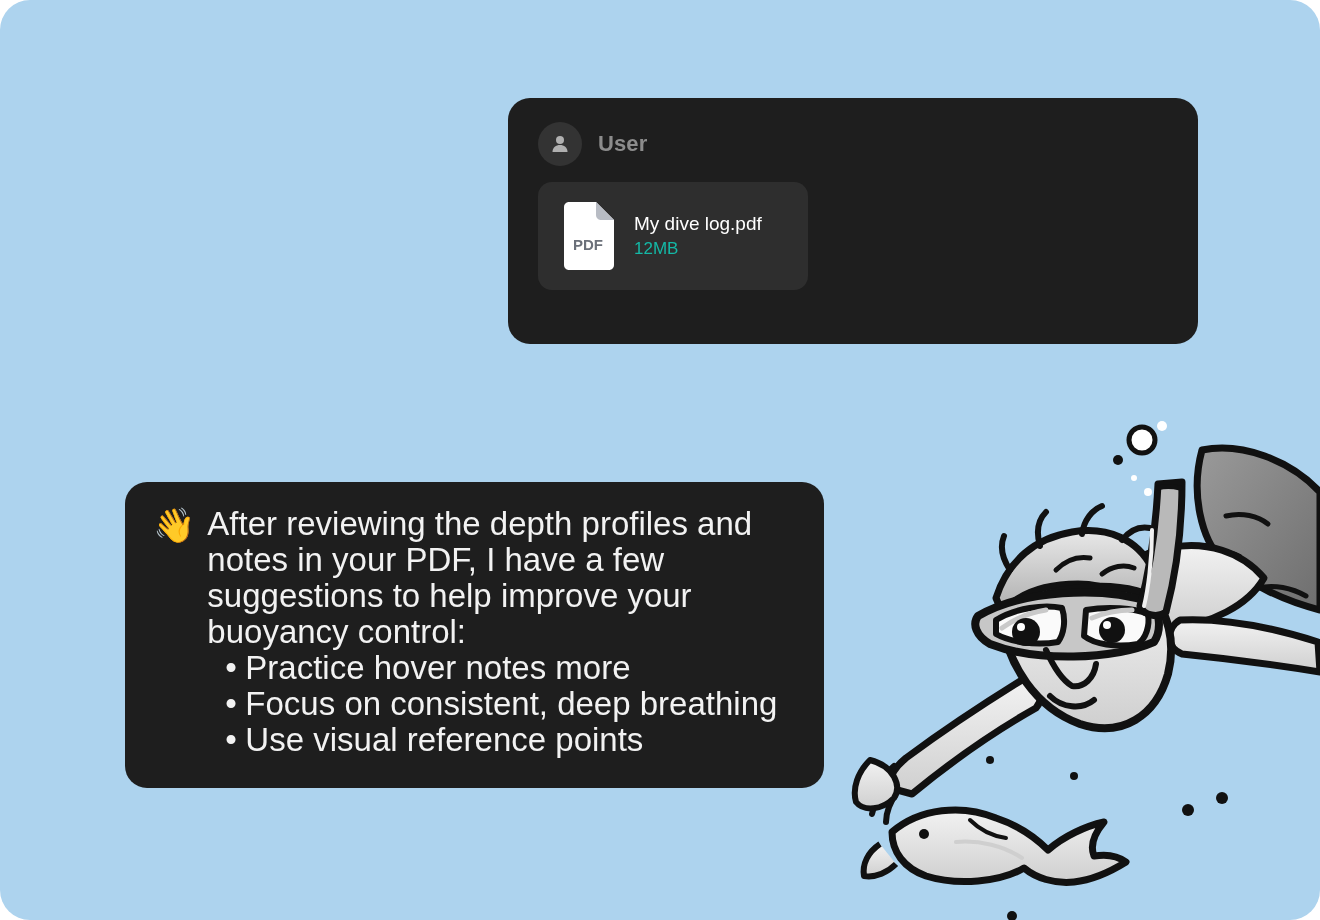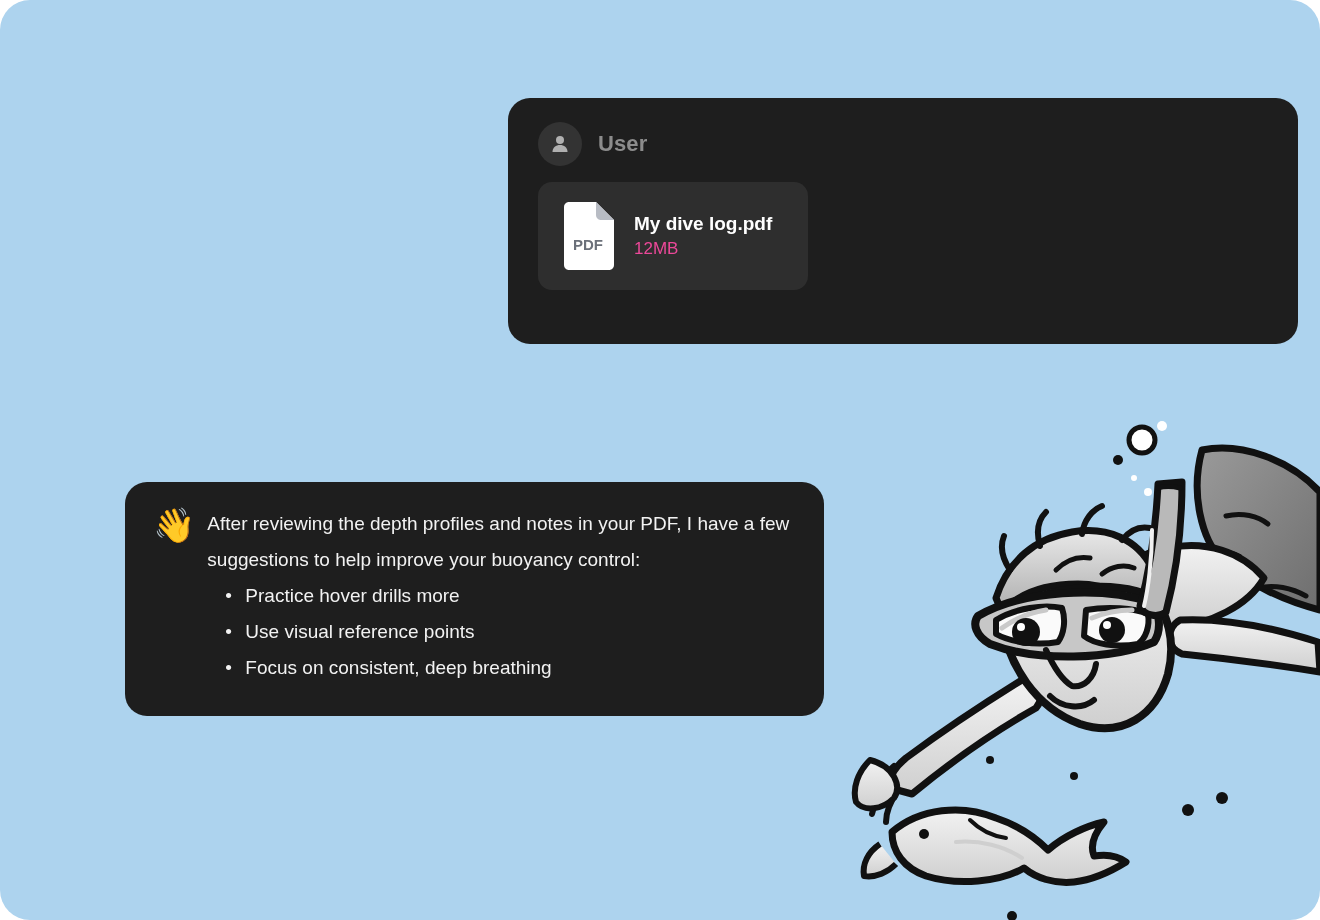--- a/index.html
+++ b/index.html
@@ -36,21 +36,21 @@
   .bubble {
     position: absolute;
     background: #1e1e1e;
     border-radius: 22px;
     box-sizing: border-box;
   }
 
   .bubble-user {
     left: 508px;
     top: 98px;
-    width: 790px;
+    width: 690px;
     padding: 24px 30px 28px 30px;
   }
 
   .bubble-assistant {
     left: 125px;
     top: 482px;
     width: 699px;
     padding: 24px 30px 30px 28px;
   }
 
@@ -100,25 +100,25 @@
   .pdf-icon svg { display: block; }
   .attachment-meta {
     display: flex;
     flex-direction: column;
     gap: 4px;
     min-width: 0;
   }
   .file-name {
     color: #ffffff;
     font-size: 19px;
-    font-weight: bold;
+    font-weight: normal;
     white-space: nowrap;
   }
   .file-size {
-    color: #ec4899;
+    color: #14b8a6;
     font-size: 17px;
   }
 
   
   .msg-text {
     color: #f2f2f2;
     font-size: 25.5px;
     line-height: 36px;
   }
 
@@ -128,21 +128,21 @@
     gap: 12px;
   }
   .wave-emoji {
     font-size: 34px;
     line-height: 36px;
     flex: none;
     margin-top: 1px;
   }
   .assistant-text {
     color: #f2f2f2;
-    font-size: 19px;
+    font-size: 33px;
     line-height: 36px;
     flex: 1;
   }
   .assistant-list {
     margin: 0;
     padding-left: 38px;
     list-style: none;
   }
   .assistant-list li {
     position: relative;
@@ -268,21 +268,21 @@
     </div>
 
   </div>
 
   <div class="bubble bubble-assistant">
     <div class="assistant-body">
       <span class="wave-emoji">👋</span>
       <div class="assistant-text">
         <span>After reviewing the depth profiles and notes in your PDF, I have a few suggestions to help improve your buoyancy control:</span>
         <ul class="assistant-list">
-          <li>Practice hover drills more</li>
+          <li>Practice hover notes more</li>
+          <li>Focus on consistent, deep breathing</li>
           <li>Use visual reference points</li>
-          <li>Focus on consistent, deep breathing</li>
         </ul>
       </div>
     </div>
   </div>
 
 </div>
 
 </body></html>

